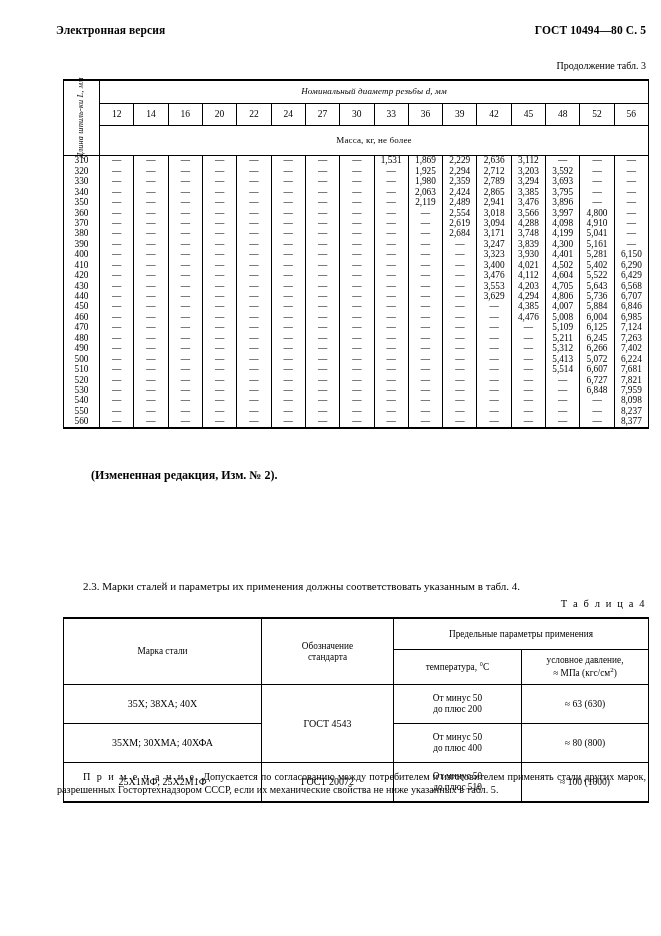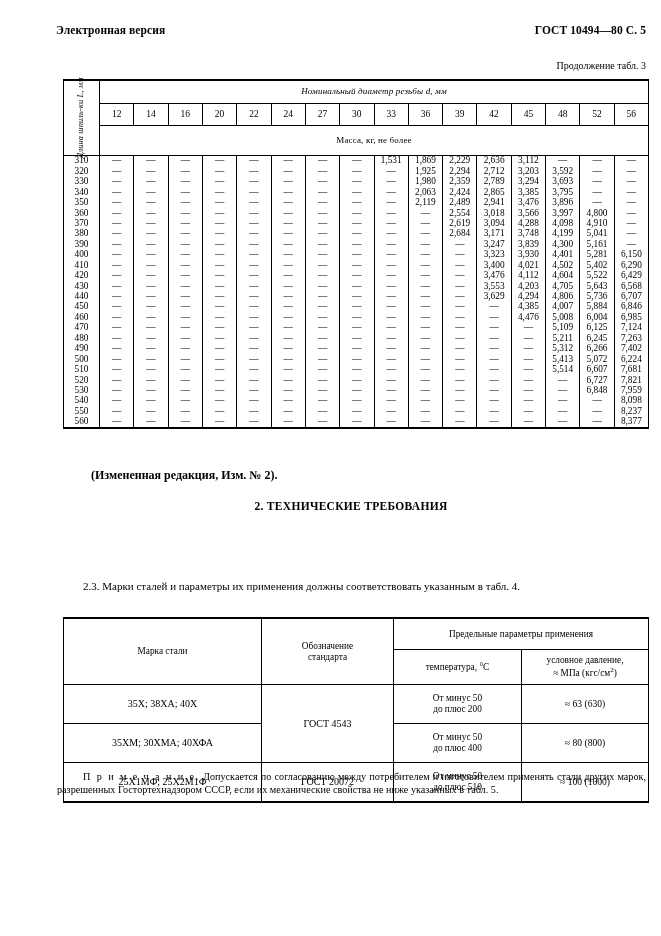--- a/index.html
+++ b/index.html
@@ -747,24 +747,24 @@
             <td class="dash outer-bottom">—</td>
             <td class="dash outer-bottom">—</td>
             <td class="outer-bottom">8,377</td>
           </tr>
         </tbody>
     </table>
   </div>
 
   <div class="izm">(Измененная редакция, Изм. № 2).</div>
 
-  <div class="sec-title">2.  ТЕХНИЧЕСКИЕ ТРЕБОВАНИЯ</div>
 
   <div class="body-text p23"><span class="ind"></span><span>2.3.  Марки сталей и параметры их применения должны соответствовать указанным в табл. 4.</span></div>
 
+  <div class="t4cap">Т а б л и ц а  4</div>
 
   <div class="t4wrap">
     <table class="t4">
       <colgroup>
         <col style="width:198px">
         <col style="width:132px">
         <col style="width:128px">
         <col style="width:127px">
       </colgroup>
       <thead>

